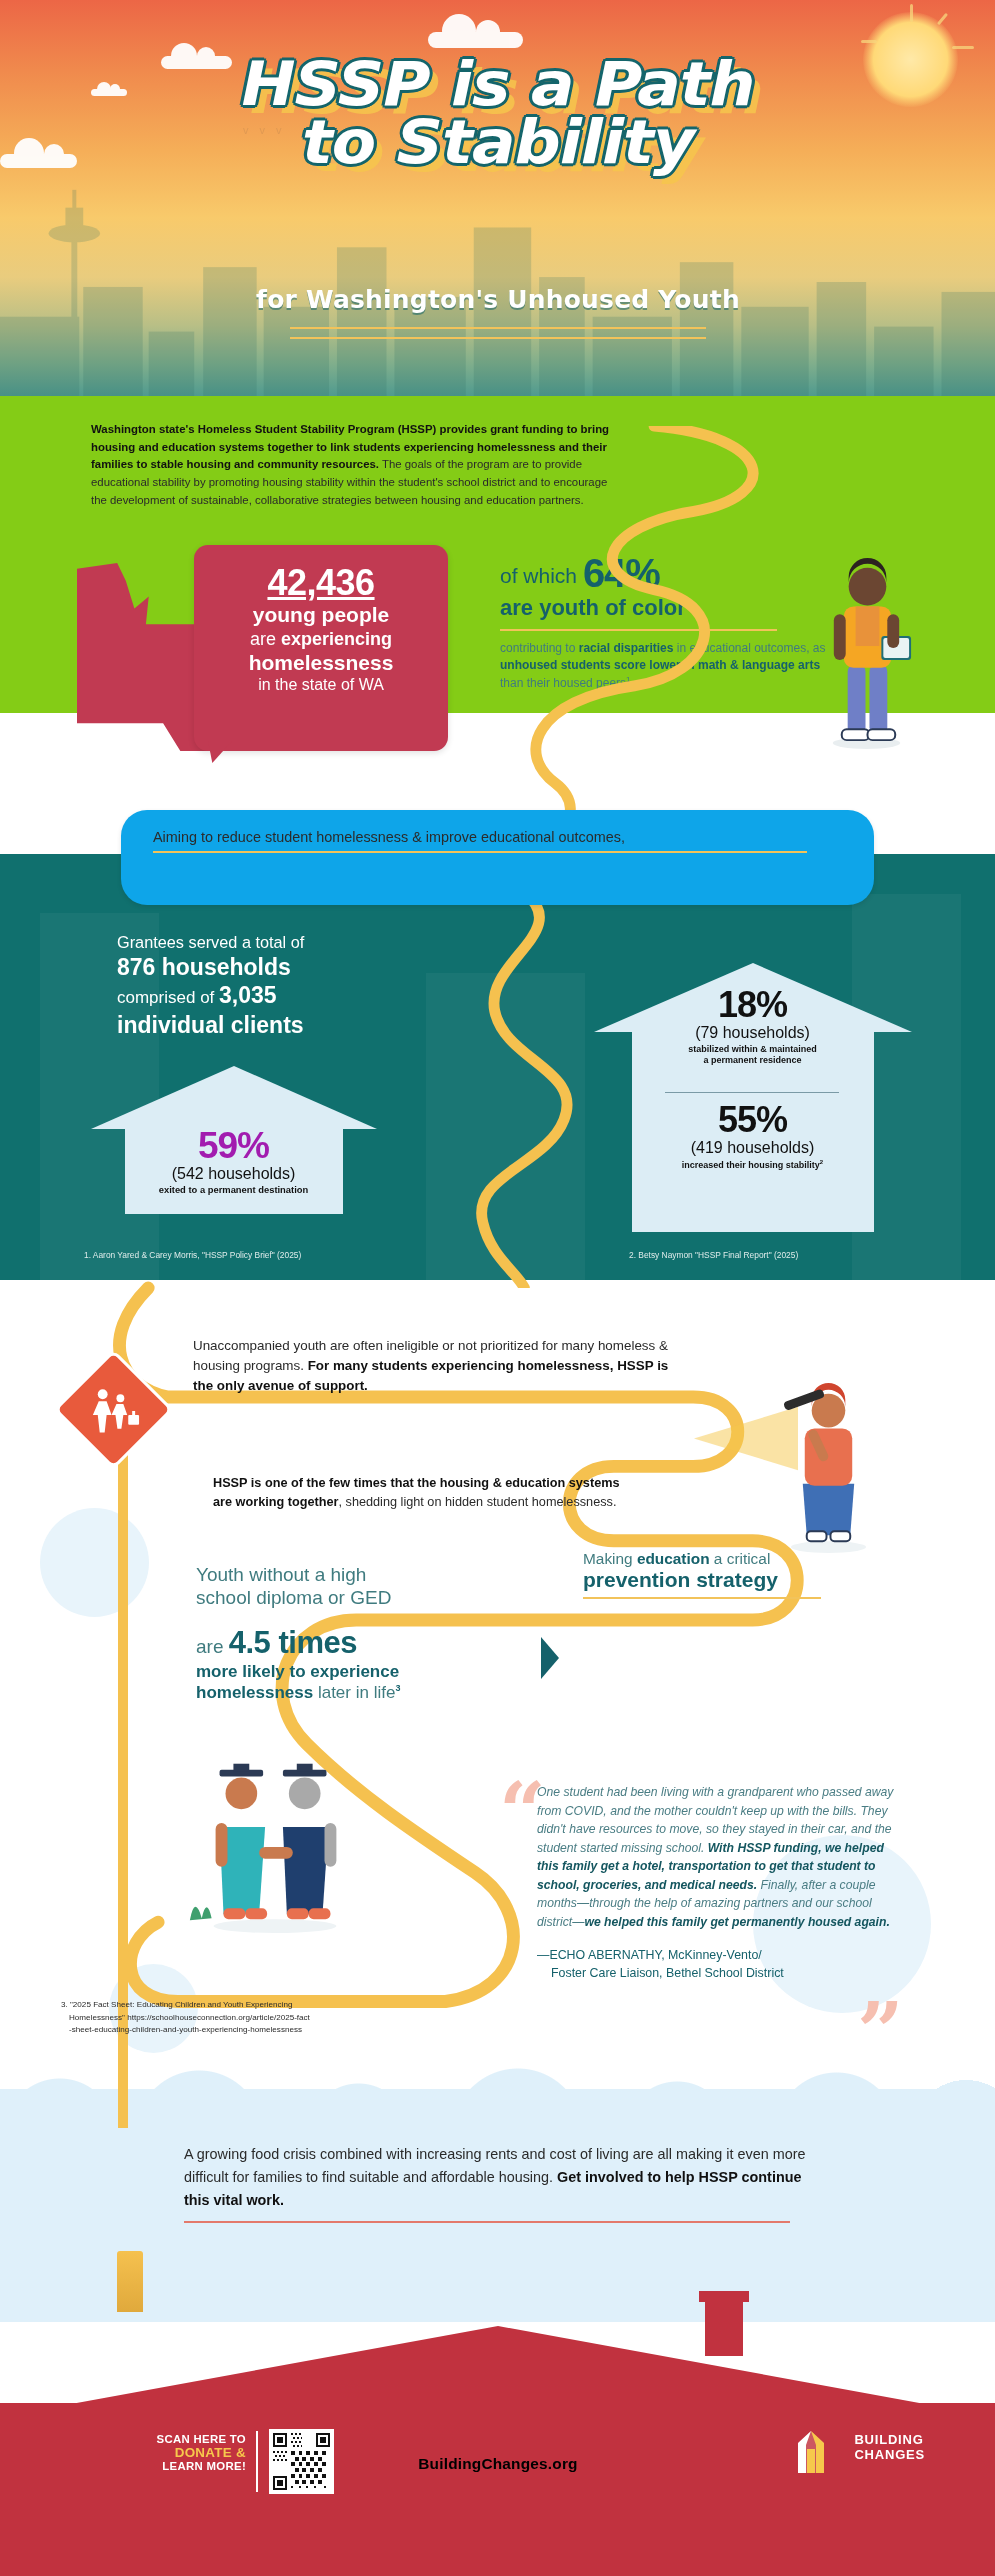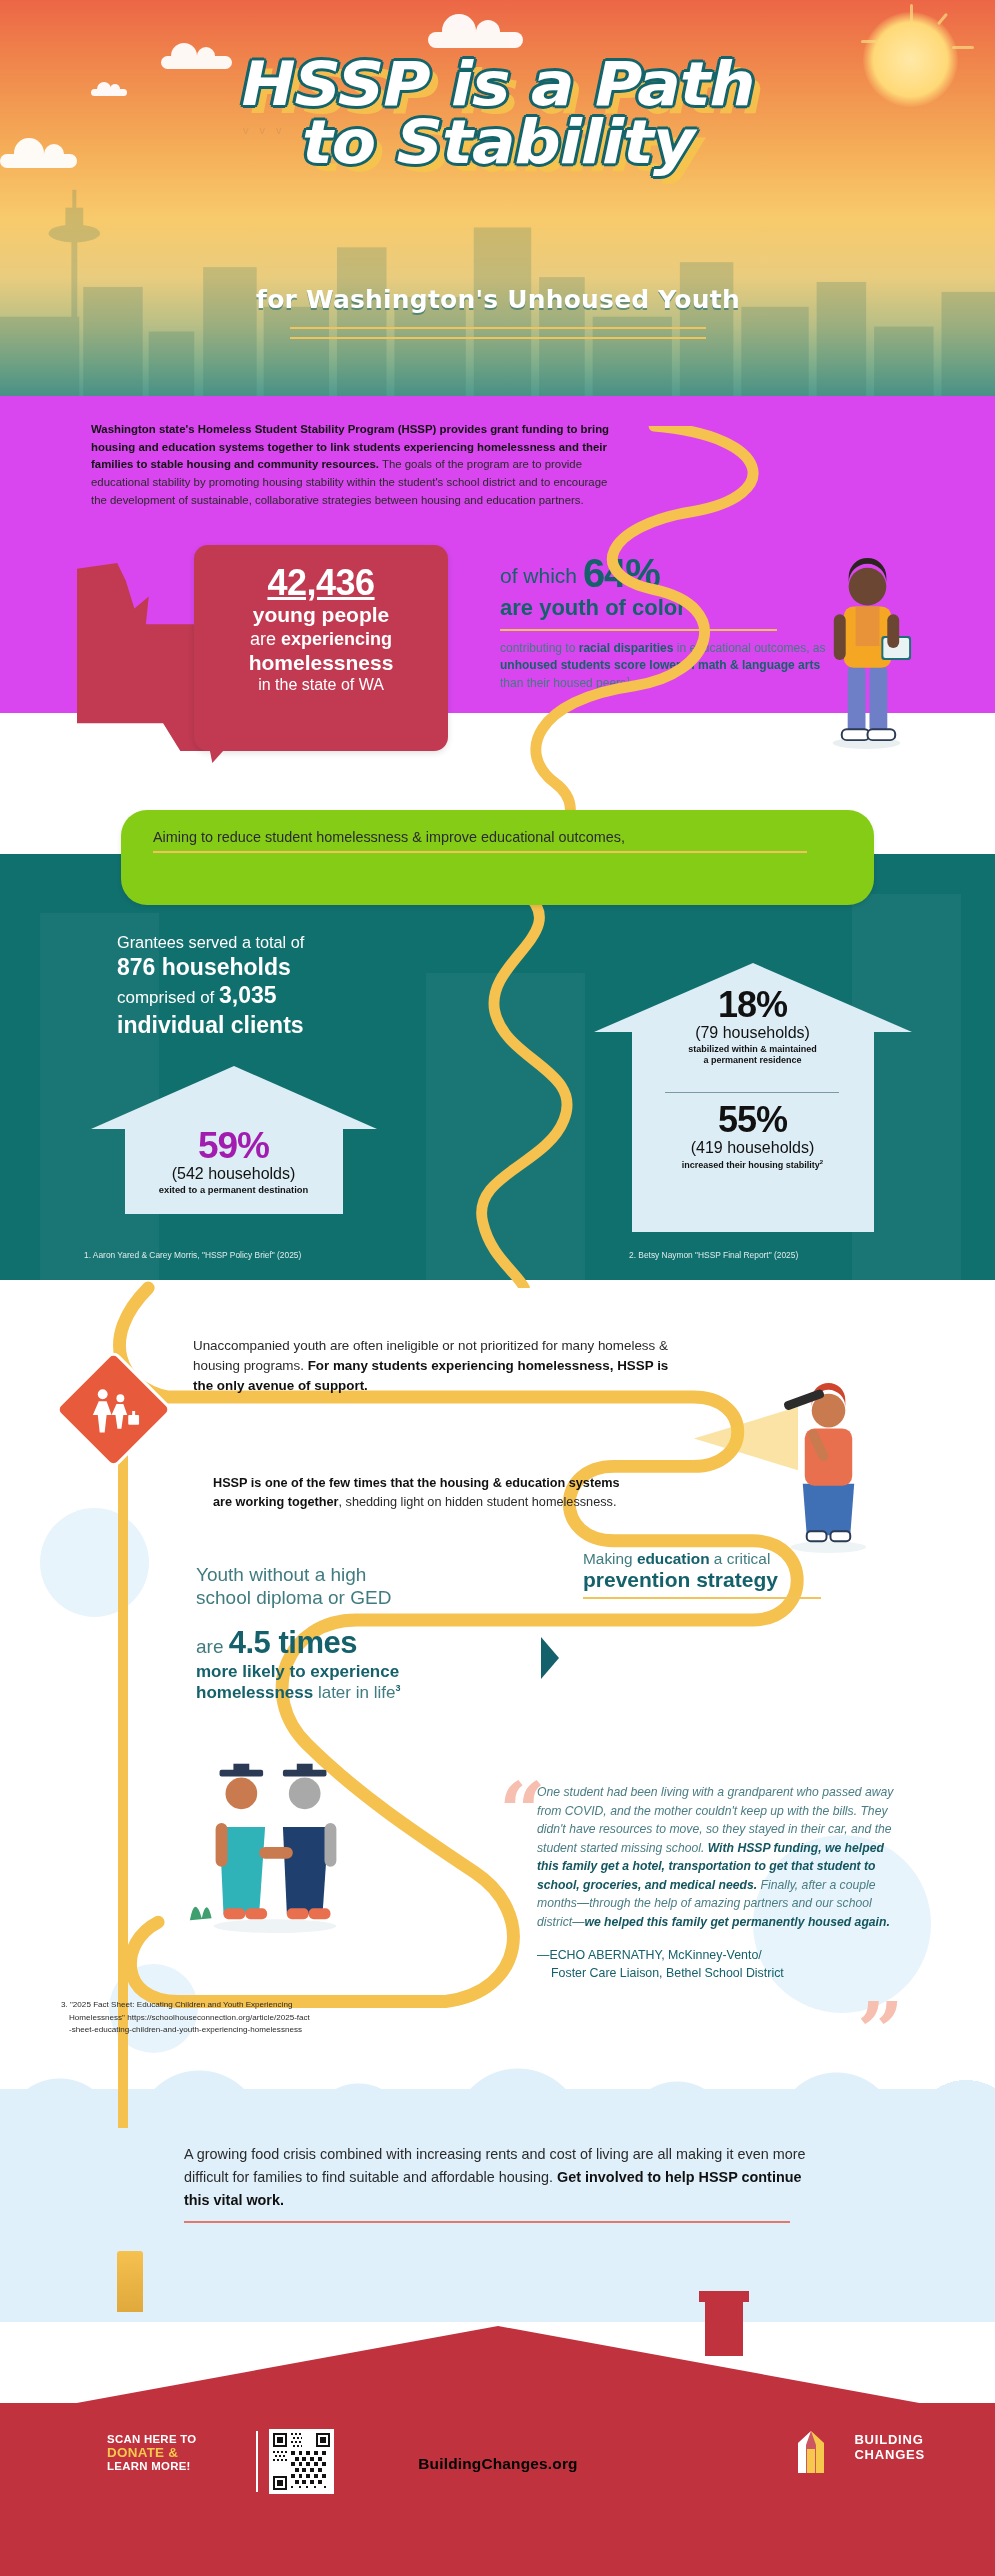--- a/index.html
+++ b/index.html
@@ -68,21 +68,21 @@
   .hero-rule {
     position:absolute; left:50%; transform:translateX(-50%); width:416px;
     border-top:2px solid #f2c35a;
   }
   .hero-rule.r1 { top:327px; }
   .hero-rule.r2 { top:337px; }
   .birds { position:absolute; left:243px; top:124px; font-size:11px; color:#cf8f50; opacity:.55; letter-spacing:4px;}
 
   
   .intro {
-    position:absolute; left:0; top:396px; width:996px; height:317px; background:#d946ef;
+    position:absolute; left:0; top:396px; width:996px; height:317px; background:#84cc16;
   }
   .intro p {
     position:absolute; left:91px; top:25px; width:535px;
     font-size:11.4px; line-height:1.55; color:#2a2a2a;
   }
   .intro b { color:#111; }
 
   
   .wa-wrap { position:absolute; left:0; top:535px; width:996px; height:258px; }
   .wa-shape {
@@ -115,21 +115,21 @@
   .pct64 .body { font-size:12px; line-height:1.42; color:#3f7b7f; }
   .pct64 .body b { color:#15616b; font-weight:700; }
   .pct64 sup { font-size:8px; }
 
   
   .person1 { position:absolute; left:812px; top:10px; width:109px; height:208px; }
 
   
   .banner {
     position:absolute; left:121px; top:810px; width:753px; height:95px;
-    background:#84cc16; border-radius:26px; z-index:6;
+    background:#0ea5e9; border-radius:26px; z-index:6;
     box-shadow:0 2px 5px rgba(0,0,0,.10);
     padding:19px 30px 0 32px;
   }
   .banner .t1 { font-size:14.4px; color:#2b2b2b; }
   .banner .t2 { font-size:23px; font-weight:700; color:#111; margin-top:2px; letter-spacing:-0.2px;}
   .banner .ul { margin-top:6px; width:654px; border-top:2px solid #f2c35a; }
 
   
   .teal {
     position:absolute; left:0; top:854px; width:996px; height:426px;
@@ -256,21 +256,21 @@
     width:0; height:0;
     border-left:515px solid transparent; border-right:515px solid transparent;
     border-bottom:94px solid #c1323f;
   }
   .chimney { position:absolute; left:705px; top:2297px; width:38px; height:59px; background:#c1323f; }
   .chimney-cap { position:absolute; left:699px; top:2291px; width:50px; height:11px; background:#c1323f; }
   .pole { position:absolute; left:117px; top:2251px; width:26px; height:61px;
           background:linear-gradient(180deg,#f5c14f,#e0a93c); border-radius:3px 3px 0 0; }
 
   .footer { position:absolute; left:0; top:2403px; width:996px; height:173px; background:#c1323f; }
-  .scan { position:absolute; left:107px; top:30px; width:139px; color:#fff; text-align:left; }
+  .scan { position:absolute; left:107px; top:30px; width:139px; color:#fff; text-align:right; }
   .scan .s1 { font-size:11.4px; font-weight:700; letter-spacing:0.3px; }
   .scan .s2 { font-size:13.4px; font-weight:700; color:#f6c84c; letter-spacing:0.3px;}
   .scan .s3 { font-size:11.4px; font-weight:700; letter-spacing:0.3px;}
   .vbar { position:absolute; left:256px; top:28px; width:2px; height:61px; background:#fff; }
   .qr { position:absolute; left:269px; top:26px; width:65px; height:65px; background:#fff; padding:4px;}
   .qr-grid { width:100%; height:100%; }
   .siteurl {
     position:absolute; left:0; top:52px; width:996px; text-align:center;
     font-size:15.4px; font-weight:700; color:#000000; letter-spacing:0.2px;
   }

